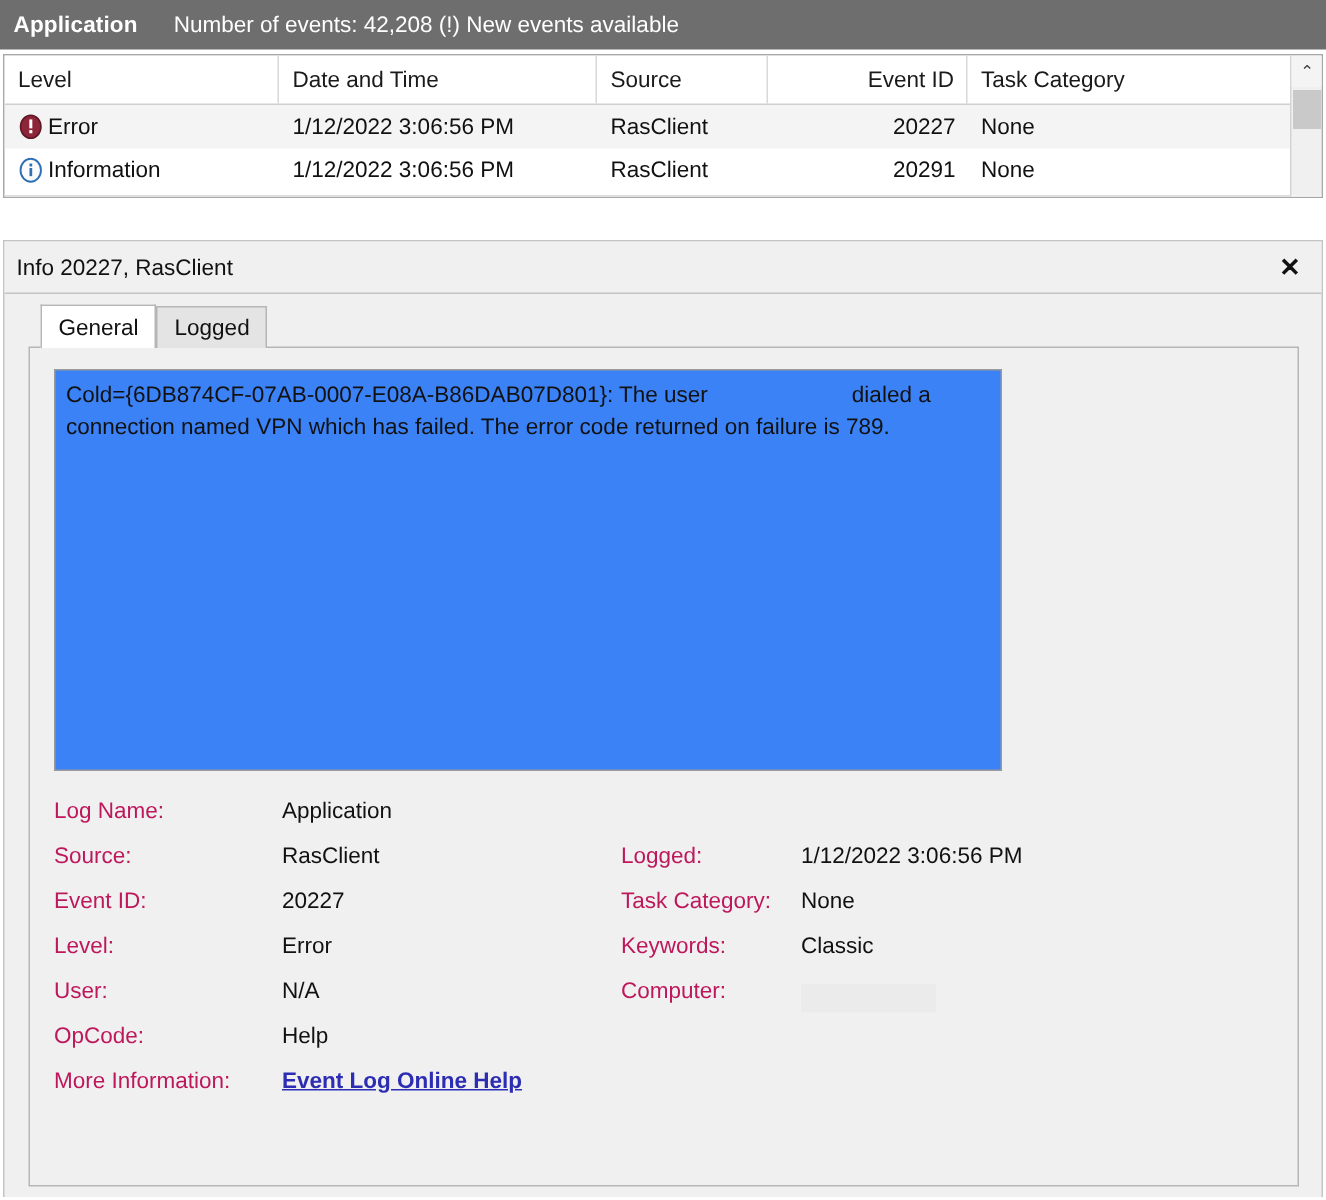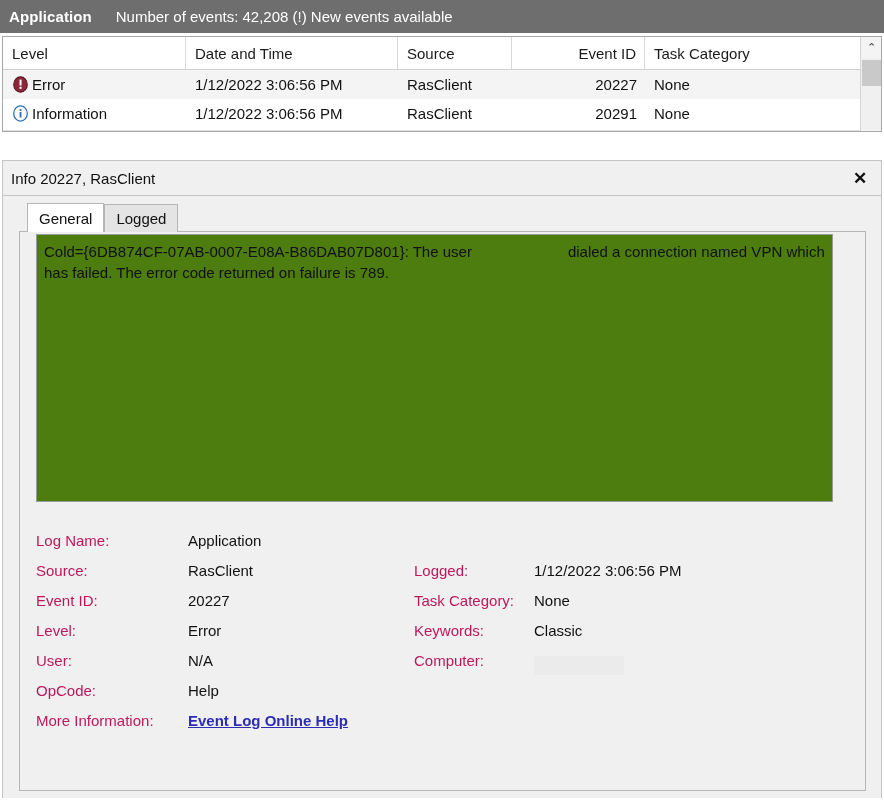--- a/index.html
+++ b/index.html
@@ -235,25 +235,25 @@
     position: absolute;
     left: 16px; top: 70px;
     width: 847px; height: 560px;
     box-sizing: border-box;
     border: 1px solid #b6b6b6;
     background: #f0f0f0;
   }
 
   .msg-box {
     position: absolute;
-    left: 16px; top: 2px;
-    width: 797px; height: 268px;
+    left: 16px; top: 14px;
+    width: 632px; height: 268px;
     box-sizing: border-box;
     border: 1px solid #9a9a9a;
-    background: #4d7c0f;
+    background: #3b82f6;
     padding: 6px 7px 0 7px;
     overflow: hidden;
   }
   .msg-text {
     font-size: 15px;
     line-height: 21px;
     color: #111111;
     white-space: pre-wrap;
     margin: 0;
   }

